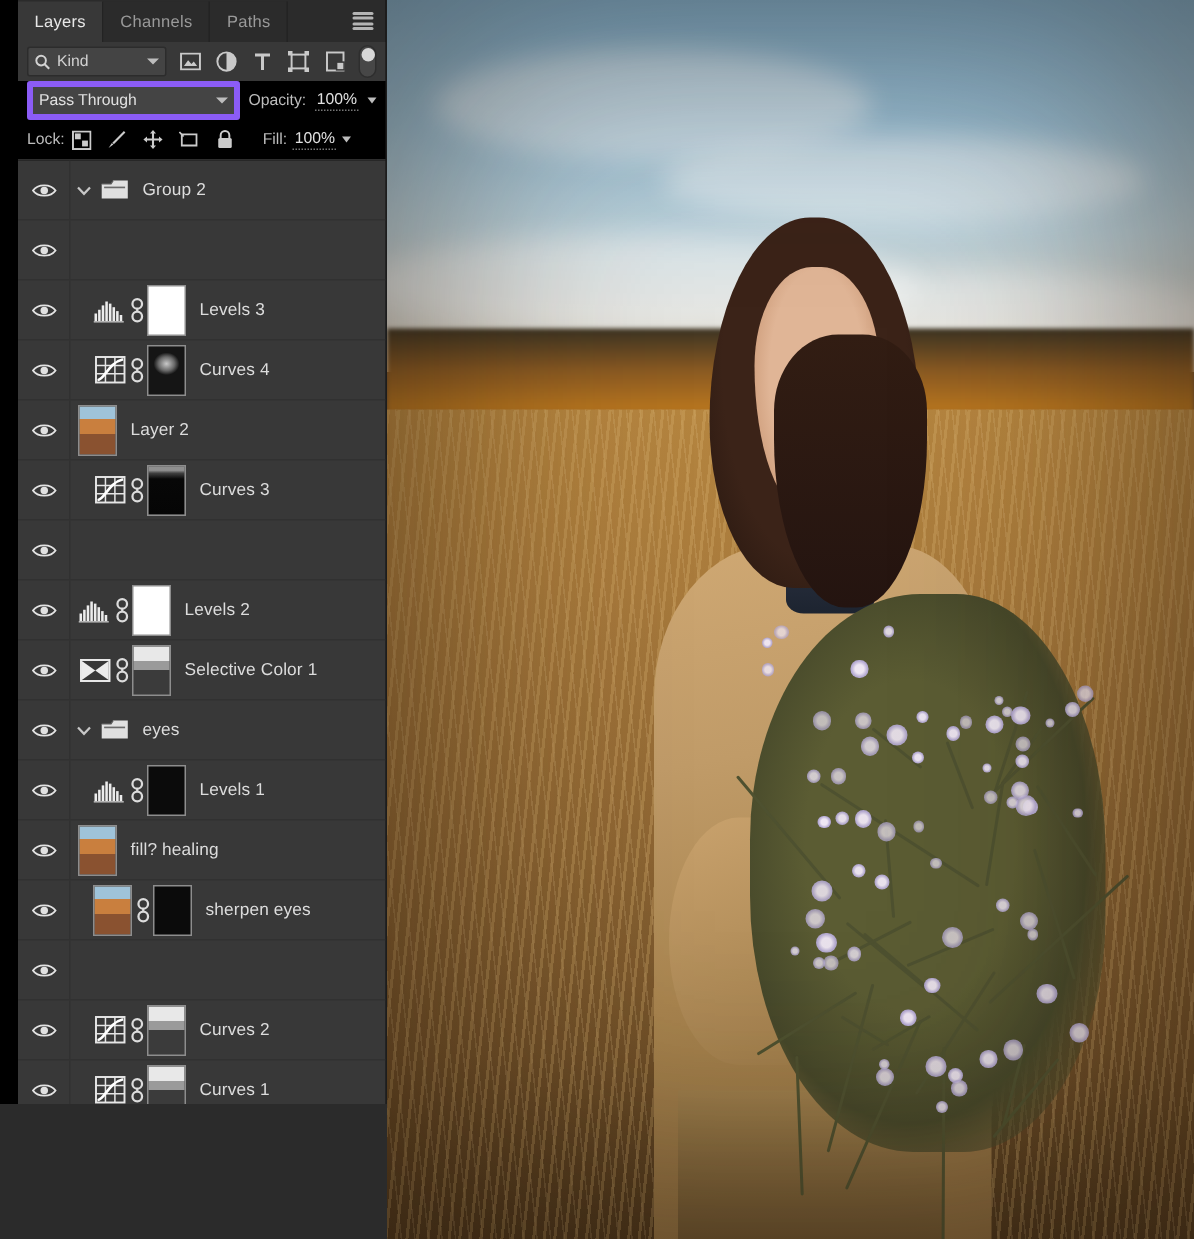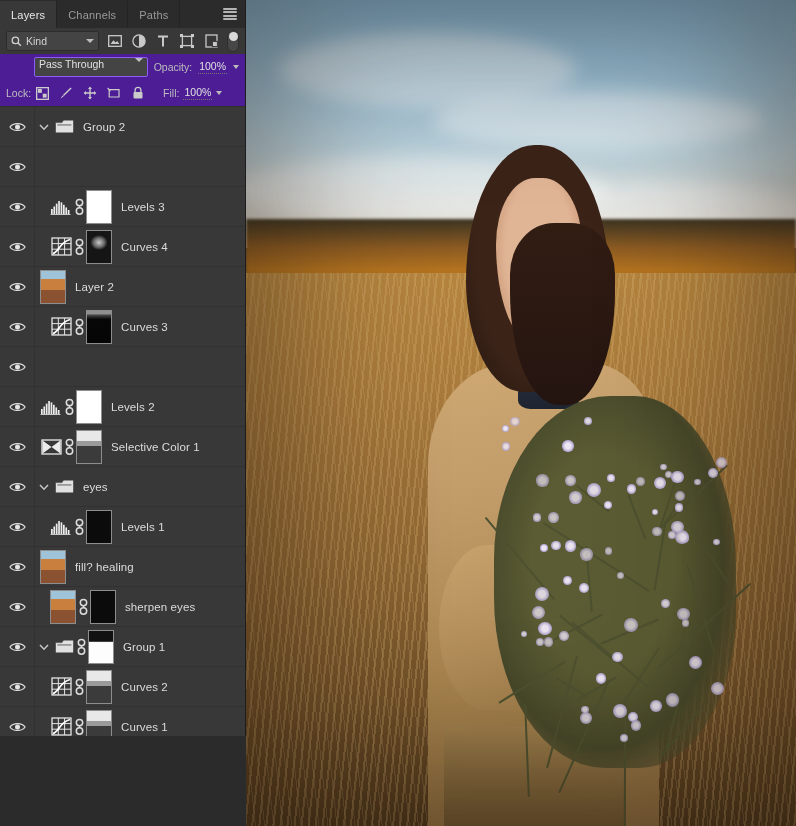--- a/index.html
+++ b/index.html
@@ -1,21 +1,21 @@
 <!DOCTYPE html>
 <html><head>
 <meta charset="utf-8">
 <style>
   html,body{margin:0;padding:0;background:#2b2b2b;}
   body{width:796px;height:826px;overflow:hidden;font-family:"Liberation Sans",sans-serif;}
   #app{position:relative;width:796px;height:826px;display:flex;}
 
   
-  .panel{width:245px;height:736px;background:#4c1d95;display:flex;flex-direction:column;
-         border-right:1px solid #1d1d1d;flex:0 0 245px;position:relative;}
+  .panel{width:245px;height:736px;background:#000000;display:flex;flex-direction:column;
+         border-right:1px solid #1d1d1d;flex:0 0 245px;position:relative;padding-left:12px;}
 
   
   .tabstrip{height:28px;background:#2b2b2b;display:flex;align-items:flex-end;
             position:relative;flex:0 0 28px;}
   .tab{height:27px;padding:0 11px;display:flex;align-items:center;font-size:11px;
        color:#9a9a9a;background:#2b2b2b;border-right:1px solid #232323;letter-spacing:.2px;}
   .tab.active{background:#383838;color:#e8e8e8;}
   .panel-menu{position:absolute;right:8px;top:8px;width:14px;height:12px;
               display:flex;flex-direction:column;justify-content:space-between;}
   .panel-menu i{display:block;height:2px;background:#b4b4b4;border-radius:1px;}
@@ -33,22 +33,22 @@
   .ficons{display:flex;align-items:center;gap:9px;margin-left:4px;}
   .fic{width:15px;height:15px;display:flex;align-items:center;justify-content:center;
        color:#c9c9c9;}
   .filtertoggle{width:11px;height:20px;background:#474747;border:1px solid #2e2e2e;
                 border-radius:6px;position:relative;margin-left:3px;}
   .filtertoggle b{position:absolute;left:1px;top:1px;width:9px;height:9px;border-radius:50%;
                   background:#d8d8d8;display:block;}
 
   
   .blendrow{height:26px;display:flex;align-items:center;padding:0 6px;gap:6px;flex:0 0 26px;}
-  .blendsel{width:132px;height:18px;background:#444;border:1px solid #8b5cf6;border-radius:2px;
-            display:flex;padding:0 4px;position:relative;margin-left:28px;}
+  .blendsel{width:132px;height:18px;background:#444;border:4px solid #8b5cf6;border-radius:2px;
+            display:flex;align-items:center;padding:0 4px;position:relative;}
   .blendsel .lbl{font-size:10.5px;color:#e0e0e0;}
   .blendsel .chev{position:absolute;right:4px;}
   .fieldlbl{font-size:10.5px;color:#bdbdbd;}
   .numfield{font-size:10.5px;color:#e0e0e0;border-bottom:1px dotted #777;padding:0 1px 1px 1px;}
 
   
   .lockrow{height:26px;display:flex;align-items:center;padding:0 6px;gap:4px;flex:0 0 26px;
            border-bottom:1px solid #2e2e2e;}
   .lockicons{display:flex;align-items:center;gap:10px;}
   .lic{width:14px;height:14px;display:flex;align-items:center;justify-content:center;color:#cbcbcb;}
@@ -559,43 +559,20 @@
           </div>
         </div>
         <div class="row">
           <div class="eye">
             <svg width="17" height="12" viewBox="0 0 17 12">
               <path d="M1 6 C4 1.4 13 1.4 16 6 C13 10.6 4 10.6 1 6 Z" fill="none" stroke="#e2e2e2" stroke-width="1.25"></path>
               <circle cx="8.5" cy="6" r="2.5" fill="#e2e2e2"></circle>
             </svg>
           </div>
           <div class="eyecol-div"></div>
-          <div class="rowbody">
-            <div class="disc">
-              <svg width="10" height="8" viewBox="0 0 10 8">
-                <path d="M1 2 L5 6.2 L9 2" fill="none" stroke="#c7c7c7" stroke-width="1.5"></path>
-              </svg>
-            </div>
-            <div class="thumb folder">
-              <svg width="19" height="15" viewBox="0 0 19 15">
-                <path d="M0.8 3.6 H7 L8.4 1.4 H18.2 V13.4 H0.8 Z" fill="#e0e0e0"></path>
-                <path d="M0.8 3.6 H7 L8.4 1.4" fill="none" stroke="#5a5a5a" stroke-width="0.9"></path>
-                <rect x="2.4" y="5.4" width="14" height="1.1" fill="#6a6a6a"></rect>
-              </svg>
-            </div>
-            <div class="link">
-              <svg width="11" height="18" viewBox="0 0 11 18">
-                <circle cx="5.5" cy="4.6" r="3.2" fill="none" stroke="#dcdcdc" stroke-width="1.5"></circle>
-                <circle cx="5.5" cy="13" r="3.2" fill="none" stroke="#dcdcdc" stroke-width="1.5"></circle>
-                <line x1="5.5" y1="7.6" x2="5.5" y2="10" stroke="#dcdcdc" stroke-width="1.5"></line>
-              </svg>
-            </div>
-            <div class="mask halfwhite"></div>
-            <div class="name">Group 1</div>
-          </div>
         </div>
         <div class="row">
           <div class="eye">
             <svg width="17" height="12" viewBox="0 0 17 12">
               <path d="M1 6 C4 1.4 13 1.4 16 6 C13 10.6 4 10.6 1 6 Z" fill="none" stroke="#e2e2e2" stroke-width="1.25"></path>
               <circle cx="8.5" cy="6" r="2.5" fill="#e2e2e2"></circle>
             </svg>
           </div>
           <div class="eyecol-div"></div>
           <div class="rowbody">

